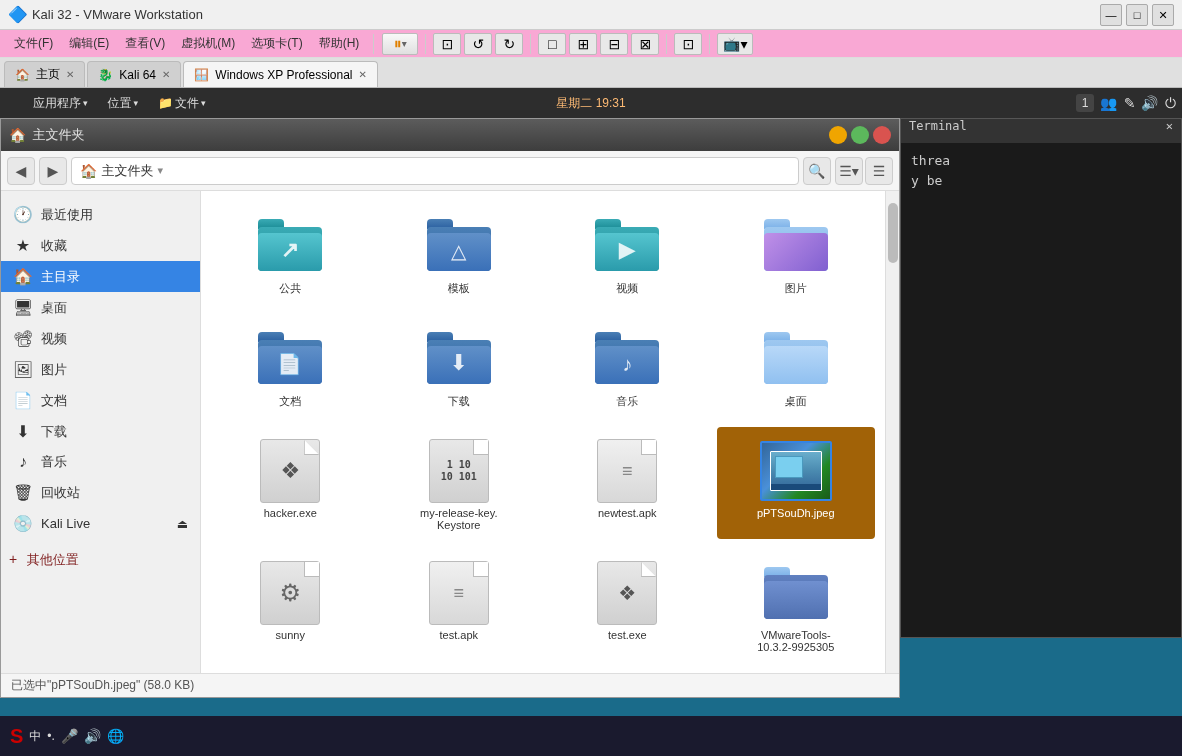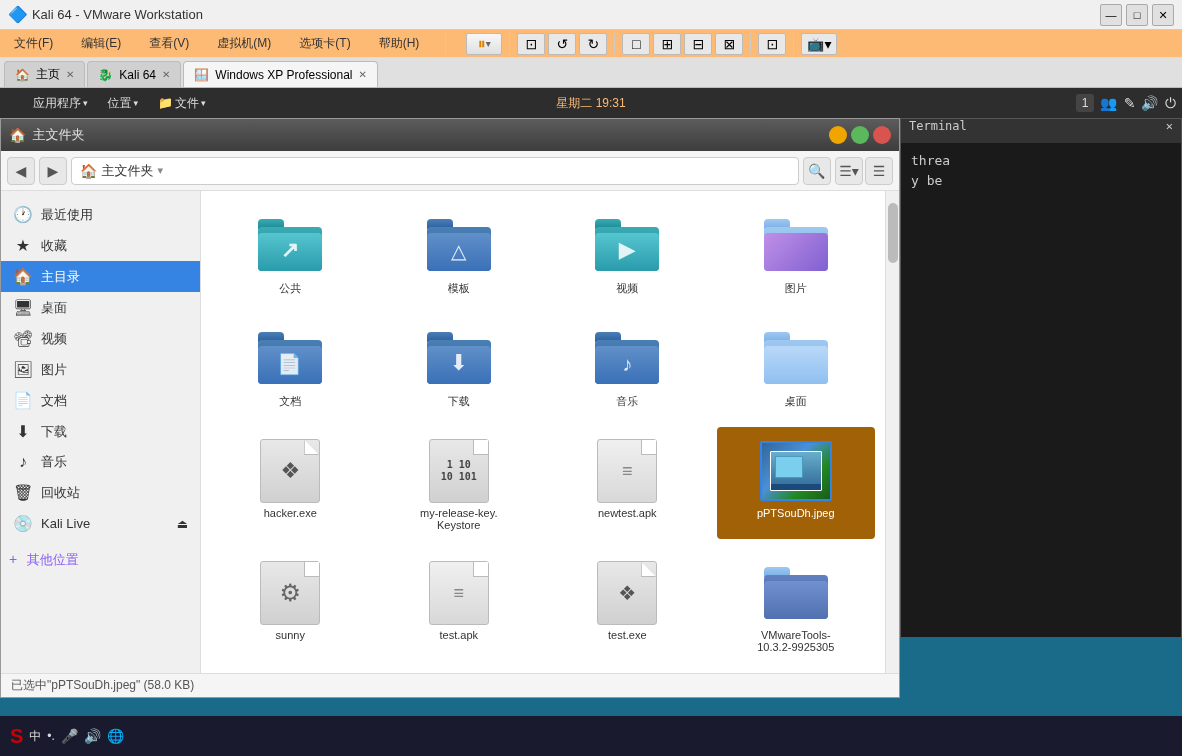--- a/index.html
+++ b/index.html
@@ -14,27 +14,27 @@
       padding: 0 8px;
       border-bottom: 1px solid #ccc;
       position: relative;
     }
     .vmware-title { font-size: 13px; color: #333; flex: 1; }
     .vmware-win-btns { display: flex; gap: 4px; position: absolute; right: 8px; top: 4px; }
     .vmware-win-btn { width: 22px; height: 22px; background: #e0e0e0; border: 1px solid #aaa; border-radius: 2px; display: flex; align-items: center; justify-content: center; font-size: 11px; cursor: pointer; }
 
     
     .vmware-menubar {
-      background: #fdba74;
+      background: #f9a8d4;
       height: 28px;
       display: flex;
       align-items: center;
       padding: 0 8px;
       border-bottom: 1px solid #ddd;
-      gap: 16px;
+      gap: 4px;
     }
     .menu-item { font-size: 12px; color: #333; padding: 2px 6px; cursor: pointer; }
     .toolbar-divider { width: 1px; height: 20px; background: #ccc; margin: 0 4px; }
     .toolbar-btn { width: 28px; height: 22px; background: #e8e8e8; border: 1px solid #bbb; border-radius: 2px; display: flex; align-items: center; justify-content: center; font-size: 14px; cursor: pointer; }
 
     
     .vmware-tabs {
       background: #e0e0e0;
       height: 30px;
       display: flex;
@@ -446,21 +446,21 @@
       border-bottom: 1px solid #bbb;
     }
   </style>
 </head>
 <body>
 
 <div style="position:absolute;top:0;left:0;right:0;height:88px;background:#f0f0f0;border-bottom:1px solid #ccc;">
 
   <div class="vmware-titlebar">
     <span style="font-size:16px;margin-right:4px;">🔷</span>
-    <span class="vmware-title">Kali 64 - VMware Workstation</span>
+    <span class="vmware-title">Kali 32 - VMware Workstation</span>
     <div class="vmware-win-btns">
       <div class="vmware-win-btn">—</div>
       <div class="vmware-win-btn">□</div>
       <div class="vmware-win-btn">✕</div>
     </div>
   </div>
 
   <div class="vmware-menubar">
     <span class="menu-item">文件(F)</span>
     <span class="menu-item">编辑(E)</span>
@@ -606,21 +606,21 @@
         </div>
         <div class="sidebar-item">
           <span class="item-icon">🗑</span>
           <span>回收站</span>
         </div>
         <div class="sidebar-item">
           <span class="item-icon">💿</span>
           <span>Kali Live</span>
           <span class="sidebar-eject">⏏</span>
         </div>
-        <div style="margin-top:8px;padding:4px 8px;font-size:13px;color:#8b5cf6;">
+        <div style="margin-top:8px;padding:4px 8px;font-size:13px;color:#7f1d1d;">
           <span style="font-size:14px;margin-right:6px;">+</span>
           <span>其他位置</span>
         </div>
       </div>
 
       <div class="fm-content">
 
         <div class="file-item">
           <div class="file-icon-wrapper">
             <div class="folder-icon teal">

